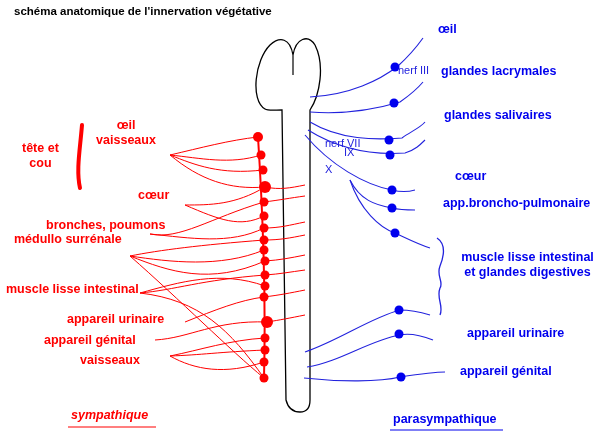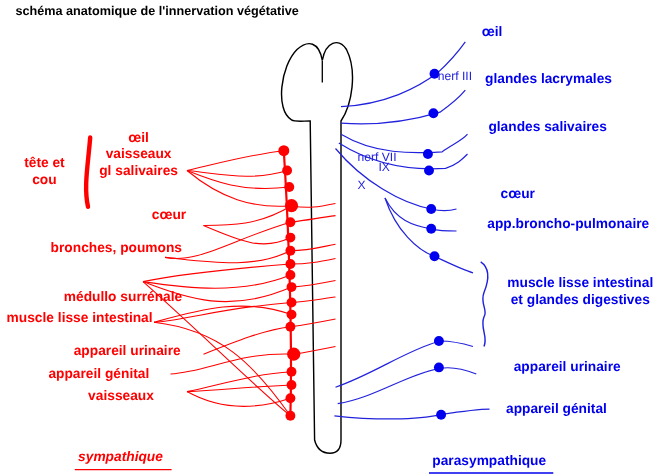--- a/index.html
+++ b/index.html
@@ -100,25 +100,24 @@
 
 <div class="title">schéma anatomique de l'innervation végétative</div>
 
 <div class="lbl red center" style="left:22px; top:141px;">
   <div>tête et</div>
   <div>cou</div>
 </div>
 <div class="lbl red center" style="left:86px; top:118px; width:80px;">
   <div>œil</div>
   <div>vaisseaux</div>
-  <div>gl salivaires</div>
 </div>
 <div class="lbl red" style="left:138px; top:188px;">cœur</div>
 <div class="lbl red" style="left:30px; top:218px;padding-left:16px;">bronches, poumons</div>
-<div class="lbl red" style="left:14px; top:263px;margin-left:44px;">médullo surrénale</div>
+<div class="lbl red" style="left:14px; top:232px;">médullo surrénale</div>
 <div class="lbl red" style="left:6px; top:282px;">muscle lisse intestinal</div>
 <div class="lbl red" style="left:67px; top:312px;">appareil urinaire</div>
 <div class="lbl red" style="left:44px; top:333px;">appareil génital</div>
 <div class="lbl red center" style="left:50px; top:353px; width:120px;">
   <div>vaisseaux</div>
 </div>
 <div class="lbl red" style="left:71px; top:408px;font-style:italic;">sympathique</div>
 
 <div class="nerf" style="left:350px; top:64px;padding-left:48px;">nerf III</div>
 <div class="nerf" style="left:325px; top:137px;">nerf VII</div>

